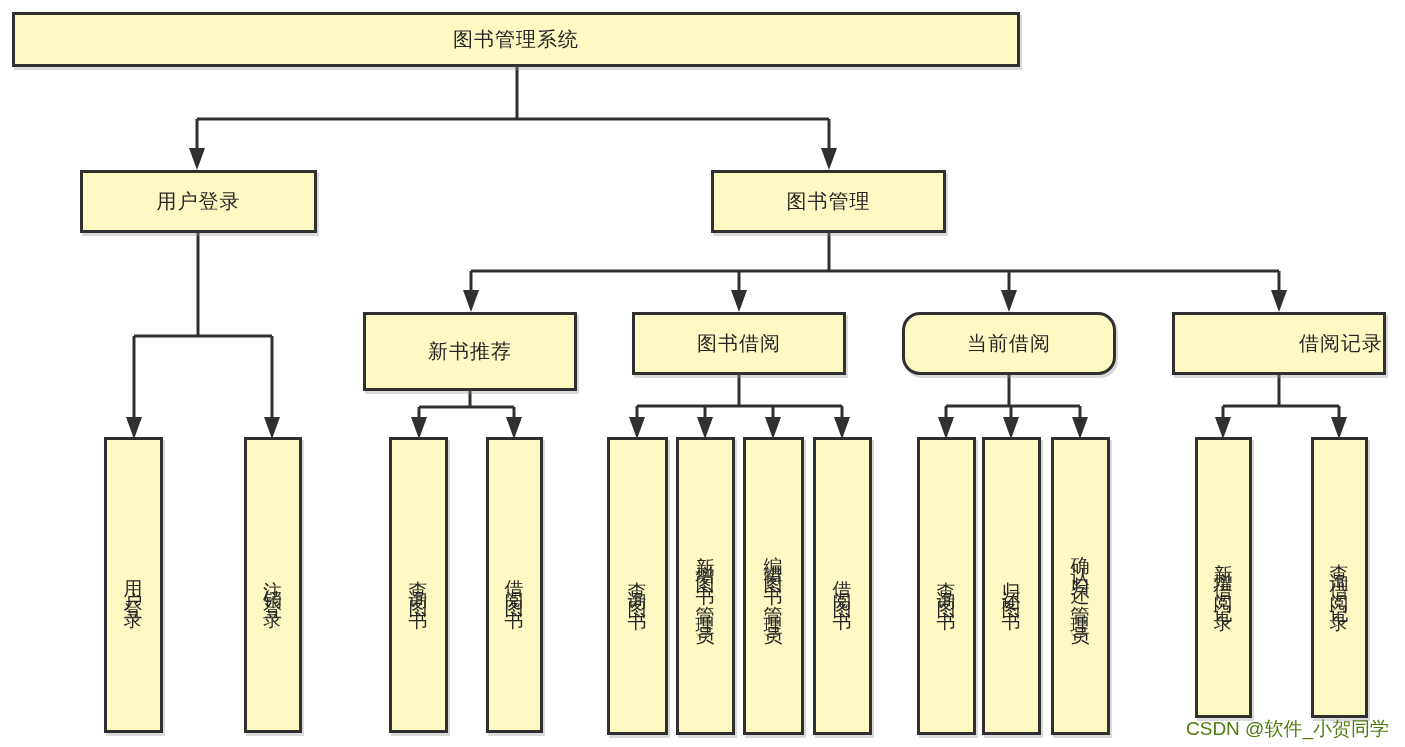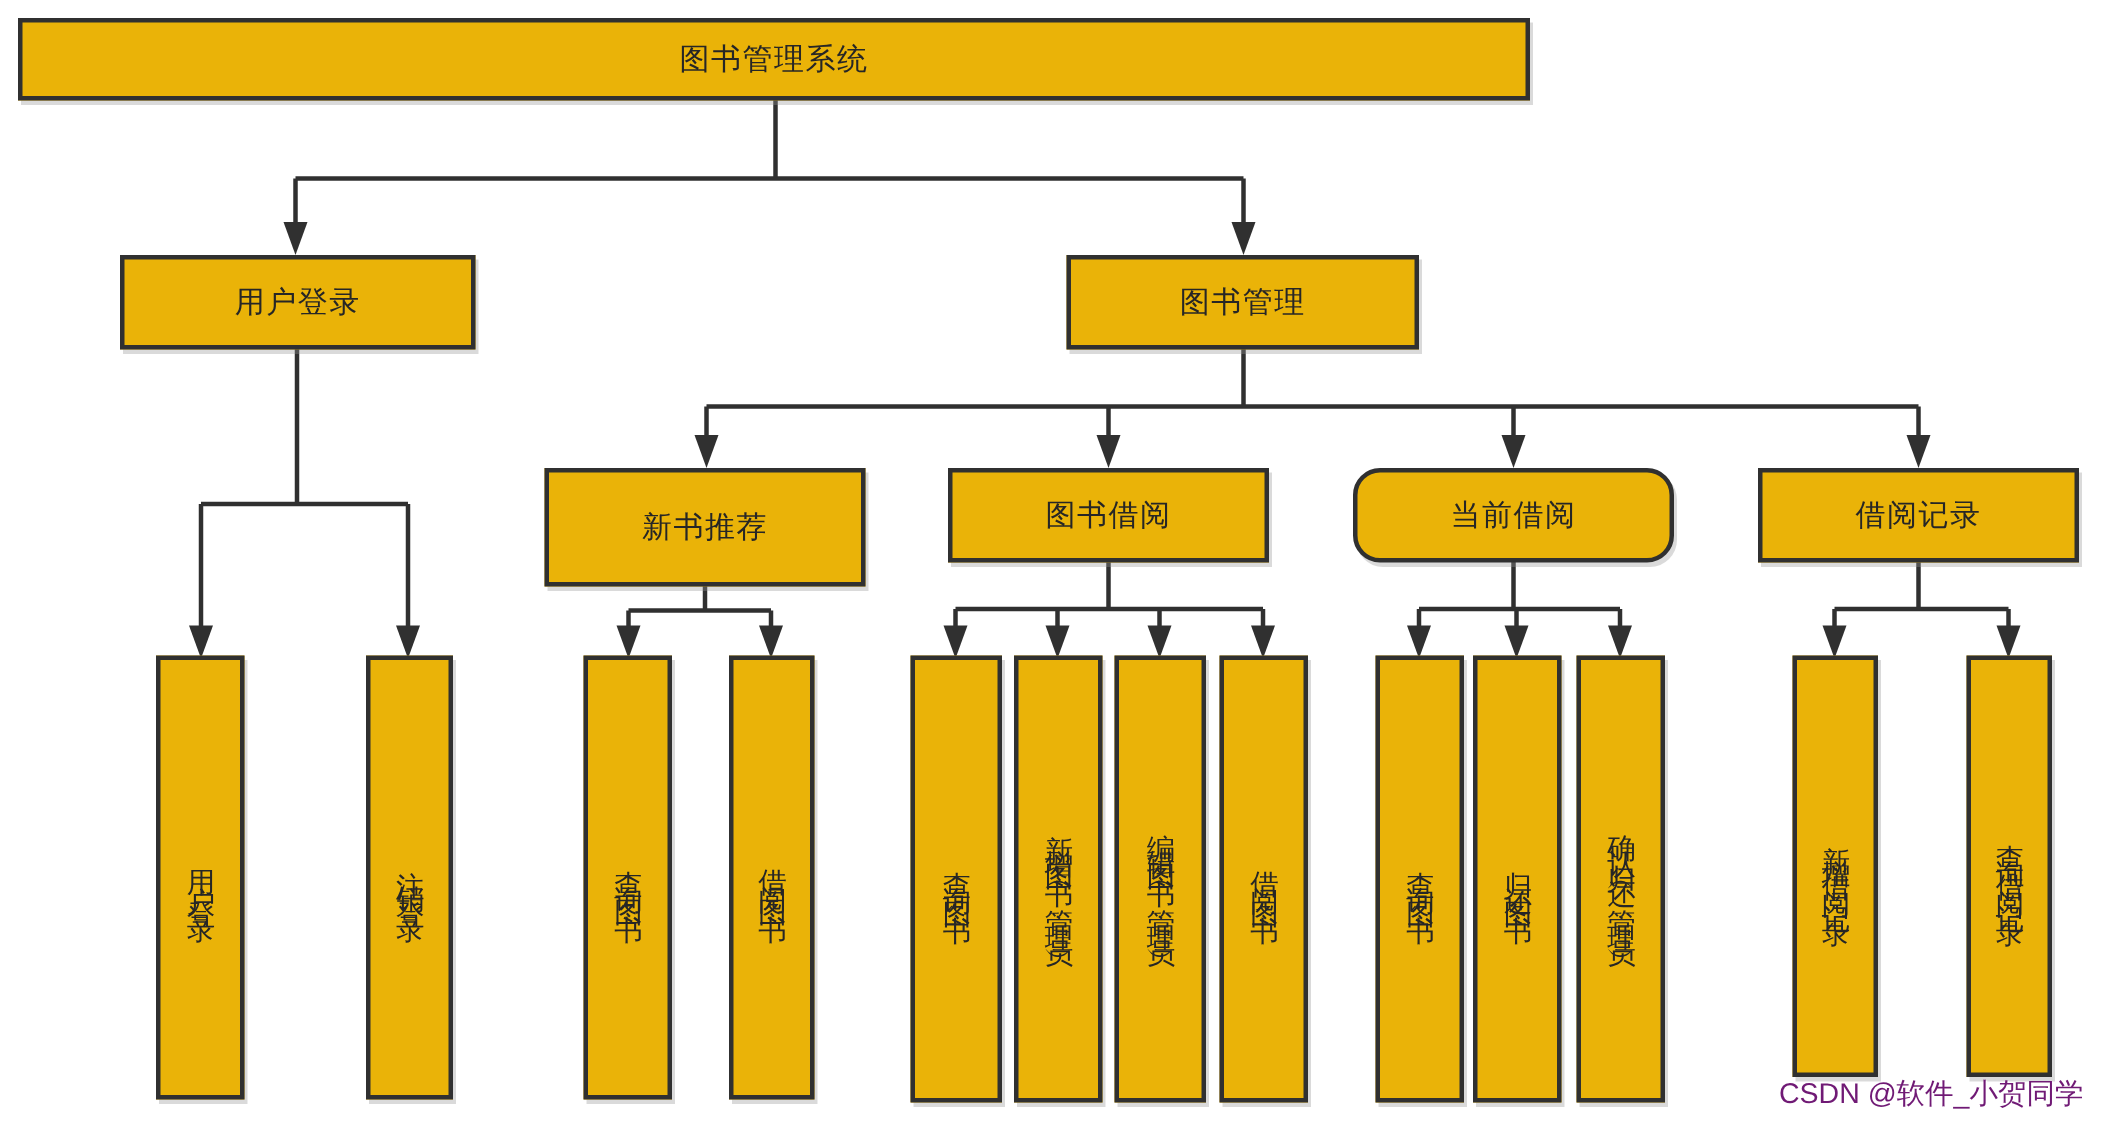--- a/index.html
+++ b/index.html
@@ -16,21 +16,21 @@
     overflow: hidden;
   }
   #wires {
     position: absolute;
     left: 0; top: 0;
     width: 1405px; height: 747px;
   }
   .node {
     position: absolute;
     box-sizing: border-box;
-    background: #eab308;
+    background: #fef9c3;
     border: 3px solid #303030;
     color: #262626;
     display: flex;
     align-items: center;
     justify-content: center;
     box-shadow: 2px 3px 0 rgba(150,150,150,0.35);
     z-index: 2;
   }
   .h-node {
     font-size: 20px;
@@ -45,21 +45,21 @@
     letter-spacing: 10px;
     line-height: 1;
     text-align: center;
   }
   .v-node span { display: inline-block; }
   #watermark {
     position: absolute;
     left: 1186px;
     top: 716px;
     font-size: 19px;
-    color: #701a75;
+    color: #4d7c0f;
     text-shadow: 1px 1px 0 rgba(255,255,255,0.9);
     white-space: nowrap;
     z-index: 3;
   }
 </style>
 </head>
 <body>
 
 <div id="canvas">
 
@@ -145,21 +145,21 @@
 
   <div class="node h-node" style="left:363px; top:312px; width:214px; height:79px;">
     <span>新书推荐</span>
   </div>
   <div class="node h-node" style="left:632px; top:312px; width:214px; height:63px;">
     <span>图书借阅</span>
   </div>
   <div class="node h-node" style="left:902px; top:312px; width:214px; height:63px;border-radius:18px;">
     <span>当前借阅</span>
   </div>
-  <div class="node h-node" style="left:1172px; top:312px; width:214px; height:63px;">
+  <div class="node h-node" style="left:1172px; top:312px; width:214px; height:63px;justify-content:flex-end;">
     <span>借阅记录</span>
   </div>
 
   <div class="node v-node" style="left:104px; top:437px; width:59px; height:296px;">
     <span>用户登录</span>
   </div>
   <div class="node v-node" style="left:244px; top:437px; width:58px; height:296px;">
     <span>注销登录</span>
   </div>
 

